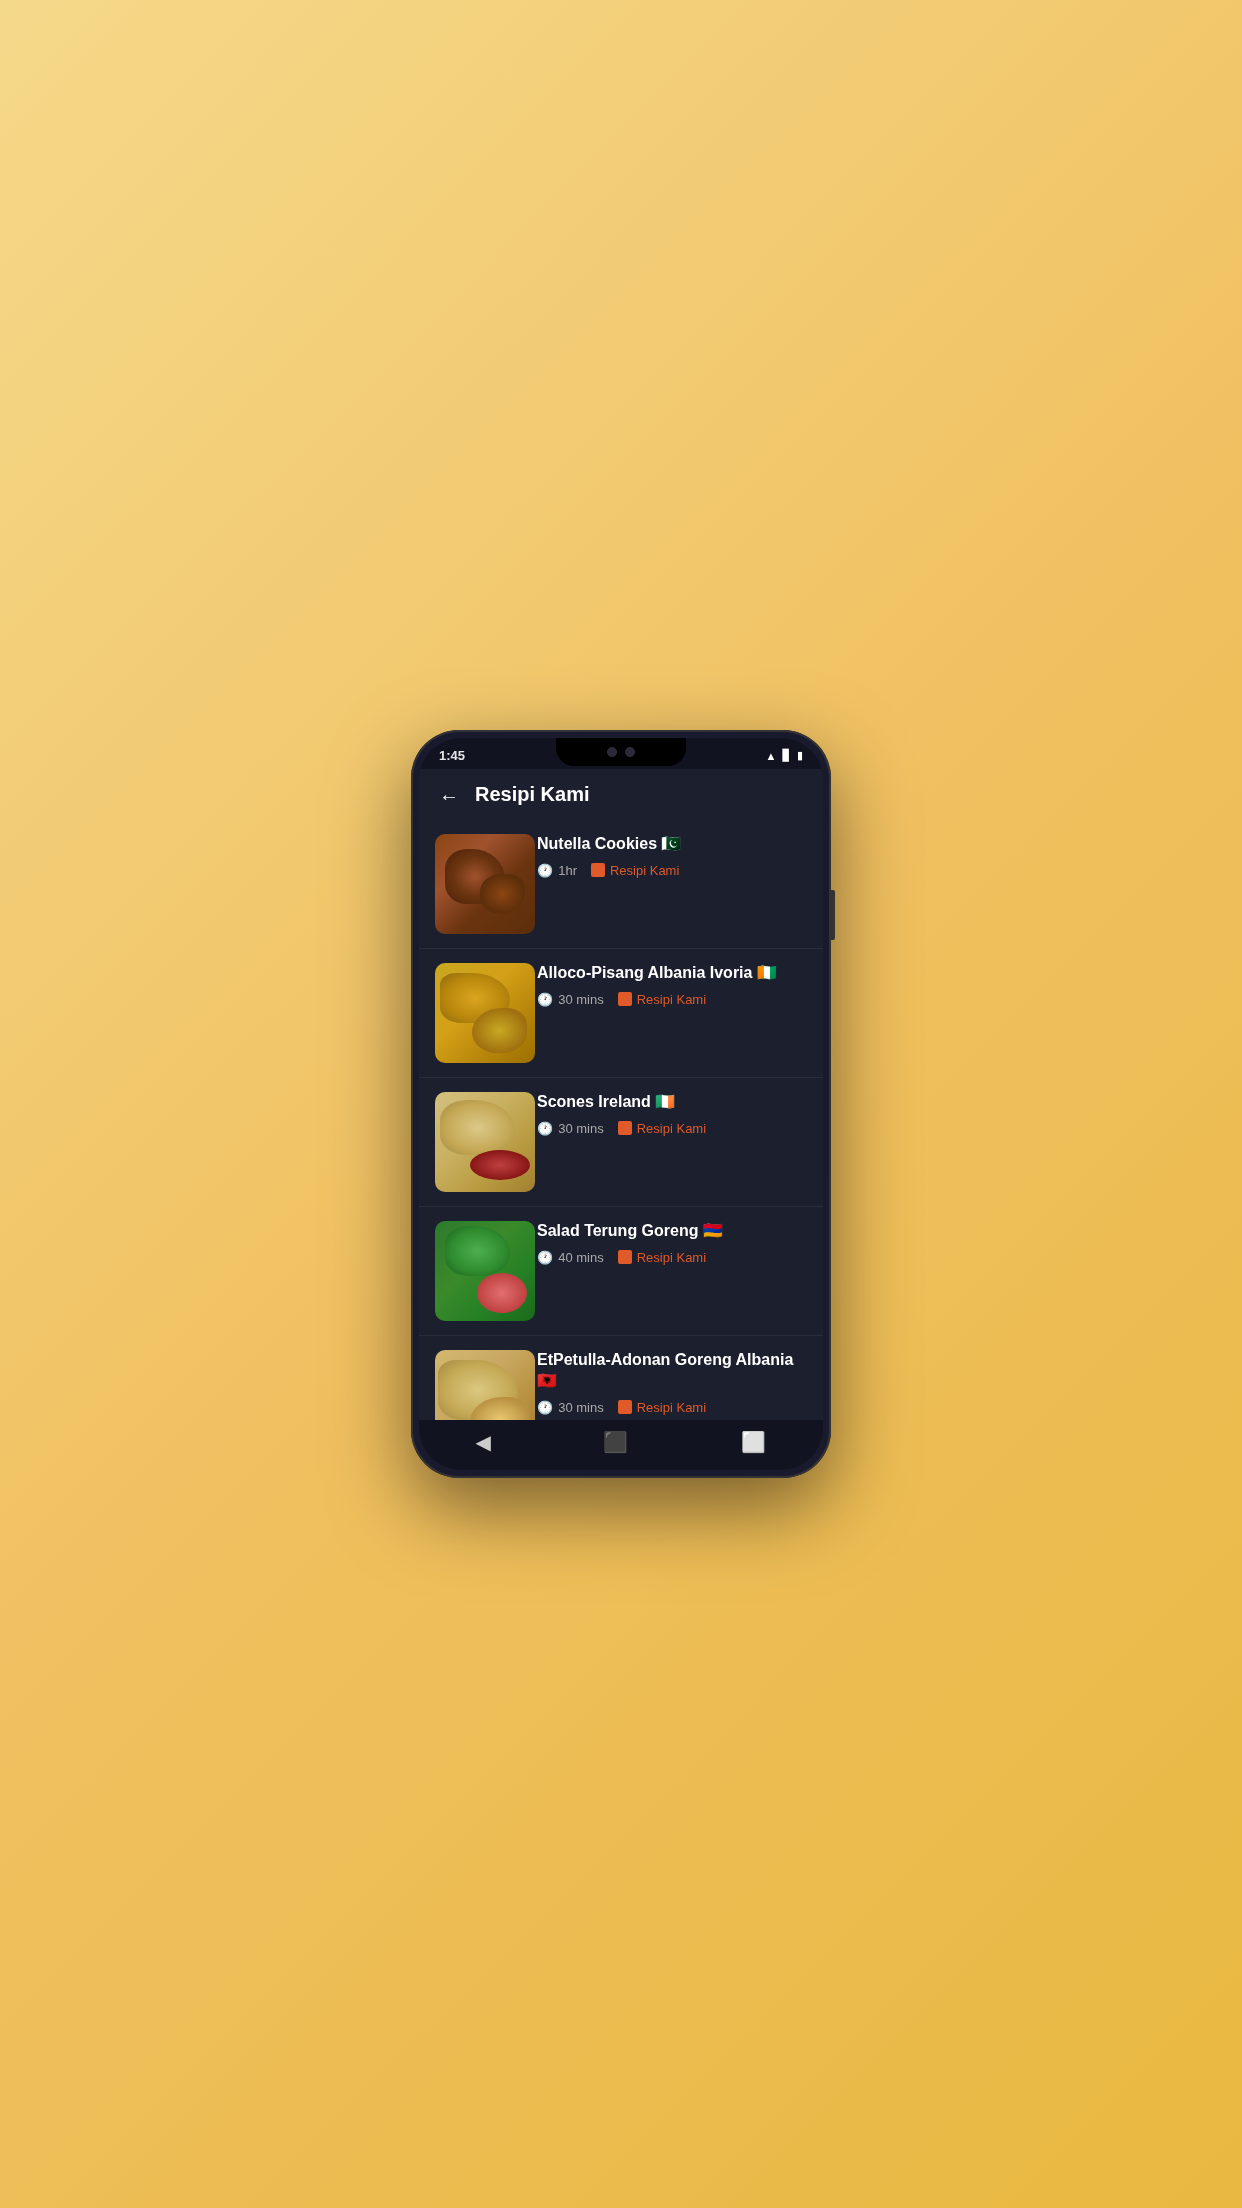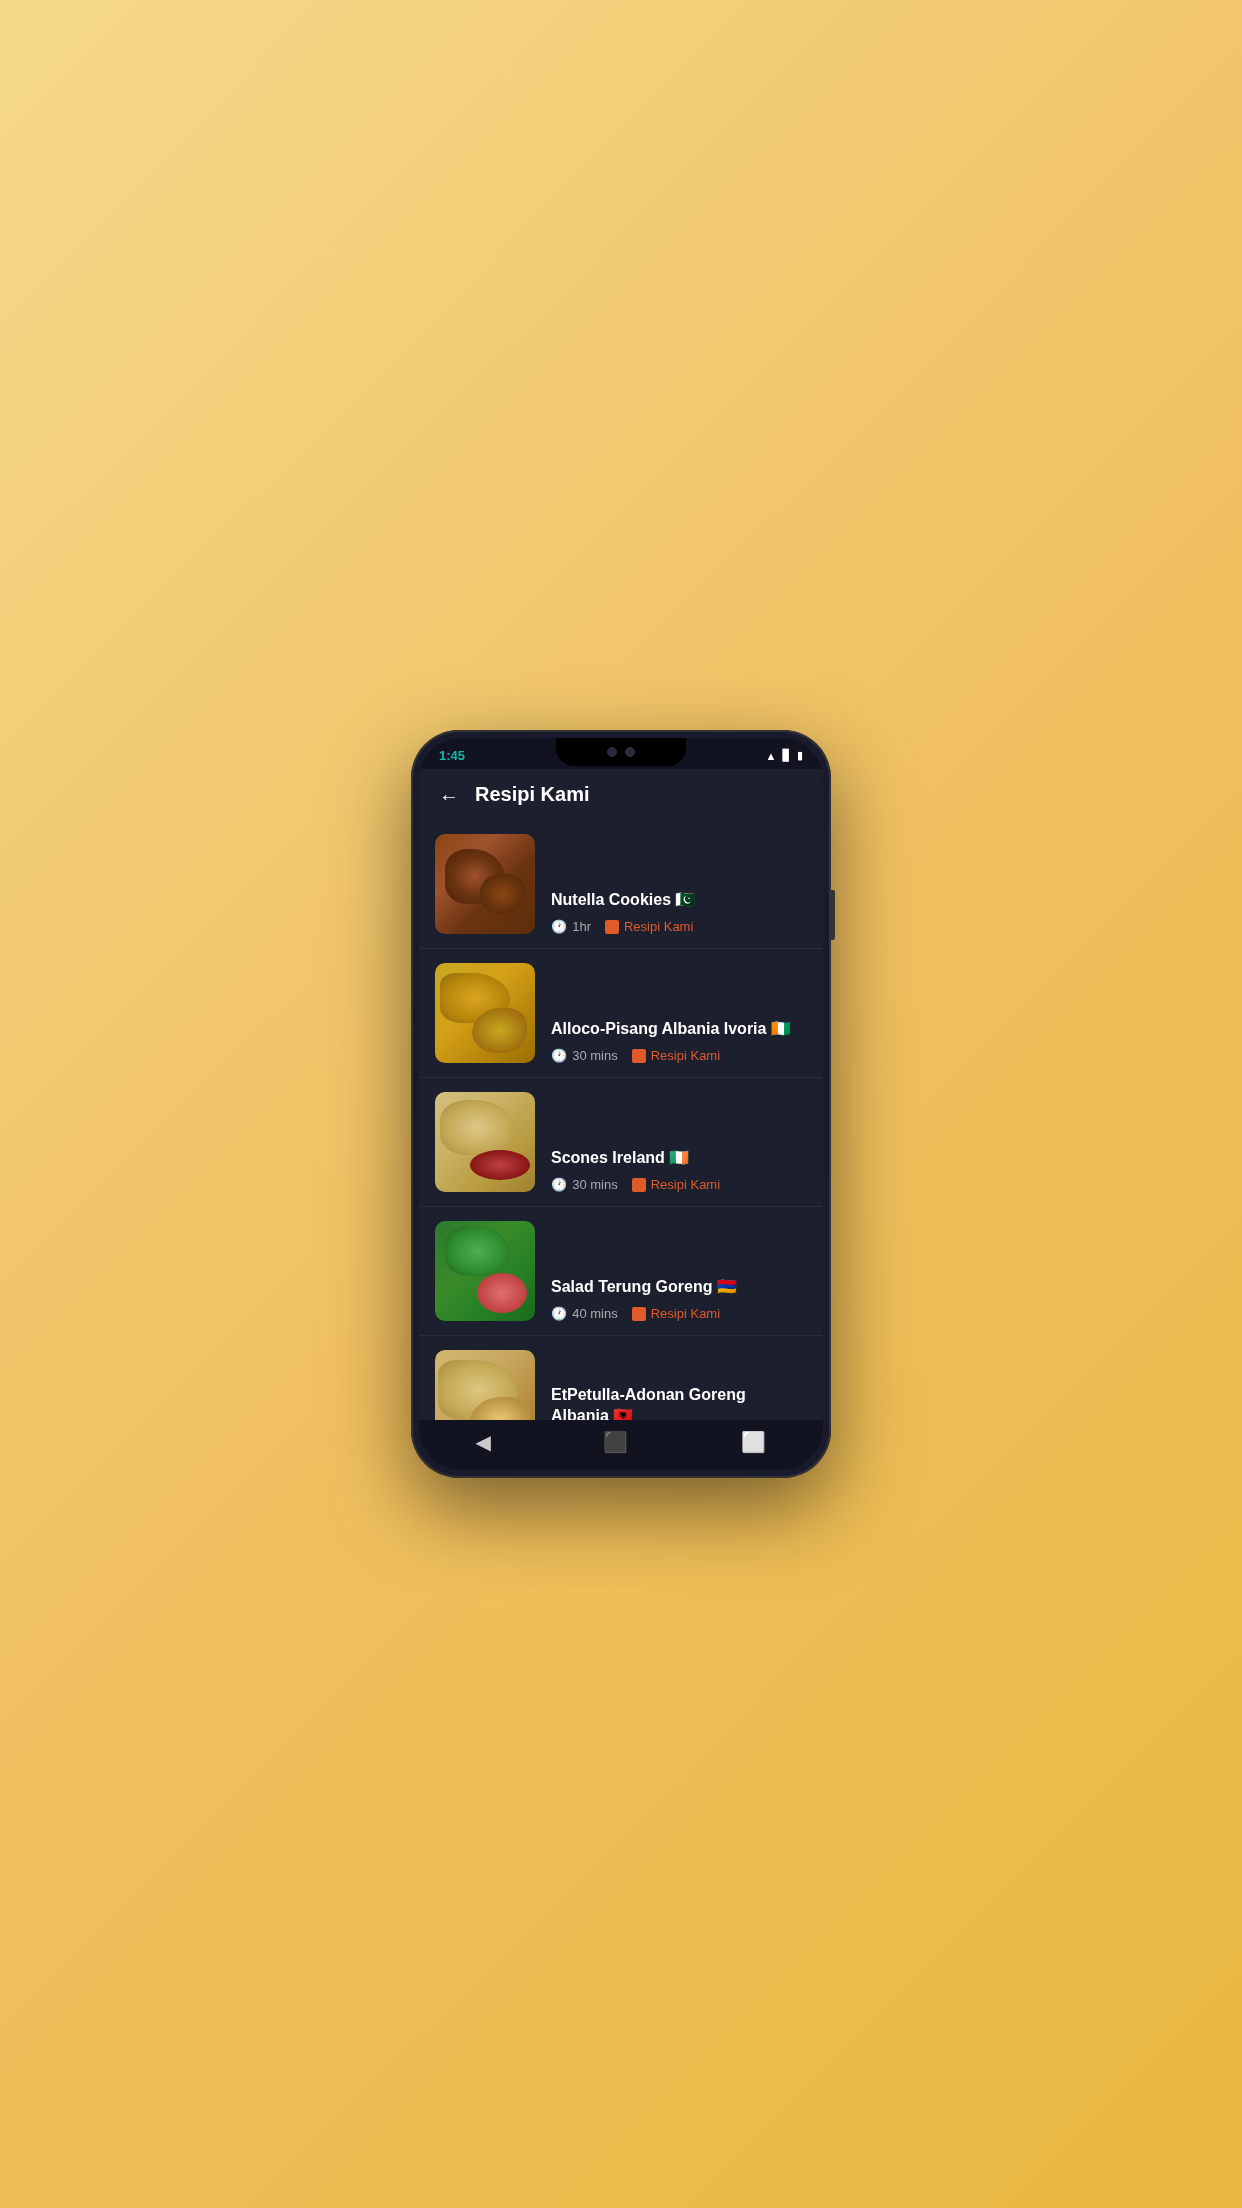--- a/index.html
+++ b/index.html
@@ -63,21 +63,21 @@
 
     .notch-camera {
       width: 10px;
       height: 10px;
       background: #2a2a3e;
       border-radius: 50%;
       border: 1px solid #333;
     }
 
     .status-time {
-      color: #14b8a6;
+      color: #e5e5e5;
       font-size: 13px;
       font-weight: 600;
     }
 
     .status-icons {
       display: flex;
       align-items: center;
       gap: 6px;
     }
 
@@ -114,25 +114,25 @@
       overflow-y: auto;
       background: #1c1f2e;
     }
 
     .content-scroll::-webkit-scrollbar {
       display: none;
     }
 
     .recipe-item {
       display: flex;
-      align-items: flex-end;
+      align-items: flex-start;
       padding: 14px 16px;
       border-bottom: 1px solid #2a2d3e;
       cursor: pointer;
-      gap: 16px;
+      gap: 2px;
     }
 
     .recipe-thumb {
       width: 100px;
       height: 100px;
       border-radius: 10px;
       overflow: hidden;
       flex-shrink: 0;
       background: #2a2d3e;
     }

